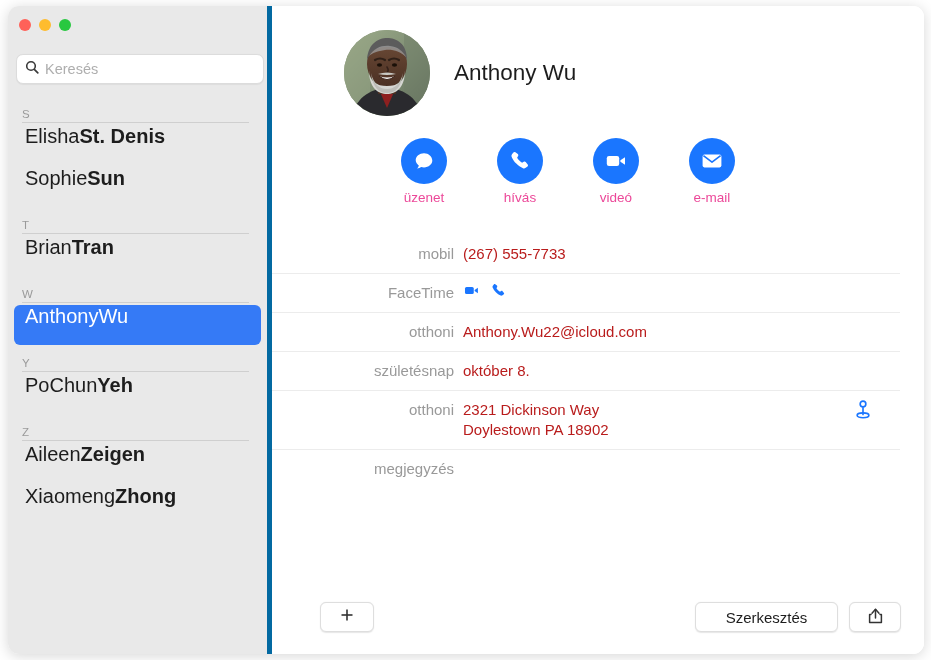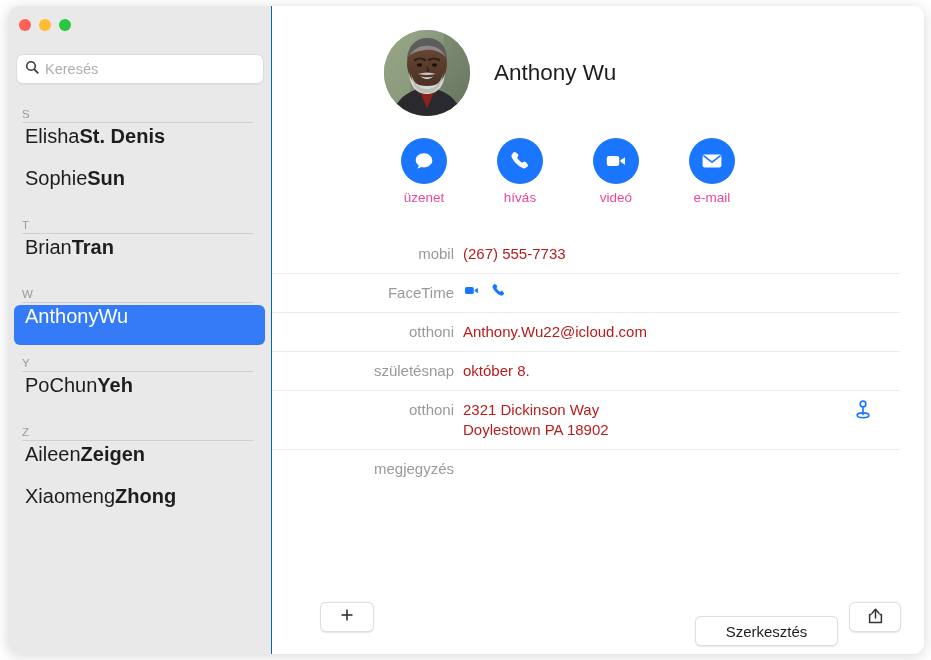--- a/index.html
+++ b/index.html
@@ -20,21 +20,21 @@
     background: #ffffff;
     box-shadow: 0 2px 14px rgba(0,0,0,0.16);
     display: flex;
   }
 
   
   .sidebar {
     width: 264px;
     height: 100%;
     background: #e9e9e9;
-    border-right: 1px solid #0369a1;
+    border-right: 5px solid #0369a1;
     position: relative;
     flex: 0 0 264px;
   }
 
   .traffic {
     position: absolute;
     left: 11px; top: 13px;
     display: flex; gap: 8px;
   }
   .light { width: 12px; height: 12px; border-radius: 50%; }
@@ -109,21 +109,21 @@
   .detail {
     flex: 1 1 auto;
     position: relative;
     background: #ffffff;
     height: 100%;
   }
 
   .card-header {
     display: flex;
     align-items: center;
-    padding: 24px 0 0 112px;
+    padding: 24px 0 0 72px;
   }
   .avatar {
     width: 86px; height: 86px;
     border-radius: 50%;
     overflow: hidden;
     flex: 0 0 86px;
     position: relative;
     background: #8b9a7d;
   }
   .avatar svg { display: block; width: 100%; height: 100%; }
@@ -202,21 +202,21 @@
     position: absolute;
     background: #ffffff;
     border: 1px solid #dedede;
     border-radius: 6px;
     box-shadow: 0 0.5px 1.2px rgba(0,0,0,0.10);
     display: flex; align-items: center; justify-content: center;
     cursor: default;
   }
   .btn-add  { left: 48px;  top: 16px; width: 54px; height: 30px; }
   .btn-edit { right: 86px; top: 16px; width: 143px; height: 30px;
-              font-size: 15px; color: #1d1d1d; margin-top: 14px; }
+              font-size: 15px; color: #1d1d1d; }
   .btn-share{ right: 23px; top: 16px; width: 52px; height: 30px; }
 </style>
 </head>
 <body>
 
 <div class="window">
 
   <div class="sidebar">
 
     <div class="traffic">

